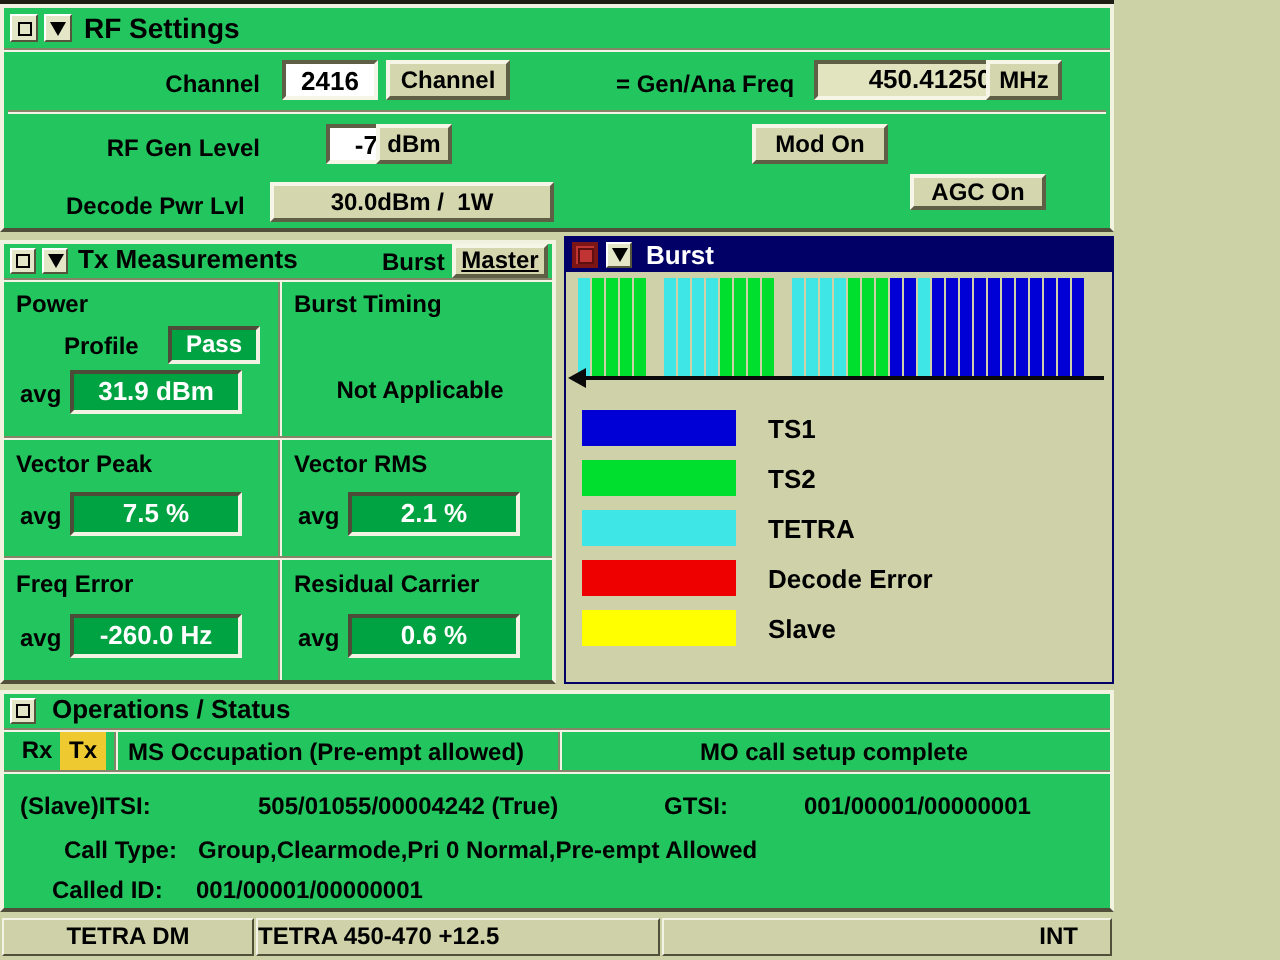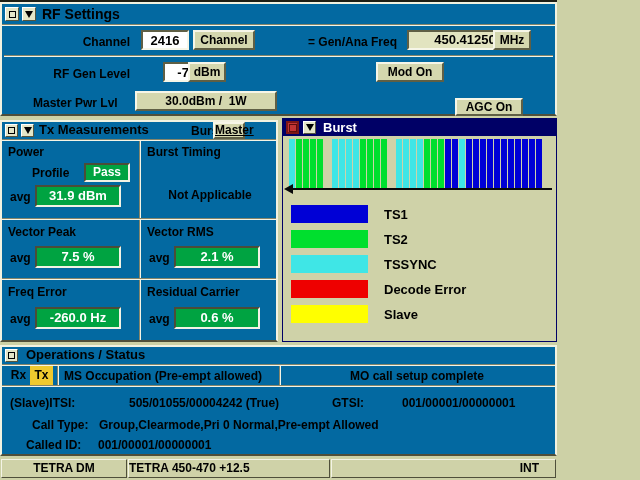--- a/index.html
+++ b/index.html
@@ -1,21 +1,21 @@
 <!DOCTYPE html>
 <html><head>
 <meta charset="utf-8">
 <style>
   html,body{margin:0;padding:0;}
   body{font-family:"Liberation Sans",sans-serif;font-weight:bold;color:#000;}
   .screen{position:relative;width:640px;height:480px;background:#cdd1a6;overflow:hidden;}
   .topline{position:absolute;left:0;top:0;width:557px;height:2px;background:#1e1e14;}
 
   
-  .panel{position:absolute;background:#0369a1;
+  .panel{position:absolute;background:#22c55e;
          border-top:2px solid #f2f2e0;border-left:2px solid #f2f2e0;
          border-right:2px solid #f2f2e0;border-bottom:2px solid #4f4f3a;box-sizing:border-box;}
   .btn{position:absolute;background:#d4d7ae;box-sizing:border-box;text-align:center;
        border-top:2px solid #f6f6e8;border-left:2px solid #f6f6e8;
        border-bottom:2px solid #5f5f45;border-right:2px solid #5f5f45;
        font-size:12px;line-height:16px;cursor:default;}
   .input{position:absolute;background:#fff;box-sizing:border-box;font-weight:bold;
          border-top:2px solid #5f5f45;border-left:2px solid #5f5f45;
          border-bottom:2px solid #f6f6e8;border-right:2px solid #f6f6e8;
          font-family:"Liberation Sans",sans-serif;font-size:13px;padding:0;}
@@ -89,35 +89,35 @@
     <div class="sunkenbox" style="left:405px;top:26px;width:103px;height:20px;text-align:right;padding-right:5px;">450.412500</div>
     <div class="btn" style="left:491px;top:26px;width:38px;height:20px;">MHz</div>
 
     <div class="groove" style="left:2px;top:51px;width:549px;"></div>
 
     <span class="lbl" style="left:30px;top:63px;width:98px;text-align:right;">RF Gen Level</span>
     <input class="input" style="left: 133px; top: 58px; width: 52px; height: 20px; text-align: right; padding-right: 6px; margin-left: 28px;" readonly="" value="-75.0">
     <div class="btn" style="left:186px;top:58px;width:38px;height:20px;">dBm</div>
     <div class="btn" style="left:374px;top:58px;width:68px;height:20px;">Mod On</div>
 
-    <span class="lbl" style="left:31px;top:92px;">Master Pwr Lvl</span>
+    <span class="lbl" style="left:31px;top:92px;">Decode Pwr Lvl</span>
     <div class="btn" style="left:133px;top:87px;width:142px;height:20px;white-space:pre;">30.0dBm /  1W</div>
-    <div class="btn" style="left:453px;top:94px;width:68px;height:18px;line-height:14px;">AGC On</div>
+    <div class="btn" style="left:453px;top:83px;width:68px;height:18px;line-height:14px;">AGC On</div>
   </div>
 
   <div class="panel" style="left:0;top:120px;width:278px;height:222px;">
     <span class="tbtn" style="left:3px;top:2px;width:13px;height:13px;">
         <span class="sqglyph"></span>
       </span>
     <span class="tbtn" style="left:19px;top:2px;width:13px;height:13px;">
         <span class="triglyph"></span>
       </span>
     <span class="title" style="left:37px;top:0;font-size:13px;">Tx Measurements</span>
     <span class="lbl" style="left:189px;top:2px;">Burst</span>
-    <div class="btn" style="left:211px;top:0;width:32px;height:17px;line-height:12px;text-decoration:underline;">Master</div>
+    <div class="btn" style="left:224px;top:0;width:48px;height:17px;line-height:12px;text-decoration:underline;">Master</div>
     <div class="groove" style="left:0;top:17px;width:274px;"></div>
 
     <div class="vgroove" style="left:137px;top:19px;height:199px;"></div>
     <div class="groove" style="left:0;top:96px;width:274px;"></div>
     <div class="groove" style="left:0;top:156px;width:274px;"></div>
 
     <span class="lbl" style="left:6px;top:23px;">Power</span>
     <span class="lbl" style="left:30px;top:44px;">Profile</span>
     <div class="greenval" style="left:82px;top:41px;width:46px;height:19px;font-size:12px;line-height:14px;">Pass</div>
     <span class="lbl" style="left:8px;top:68px;">avg</span>
@@ -197,21 +197,21 @@
         <div class="legend-row">
           <div class="swatch" style="background: rgb(0, 0, 214);"></div>
           <div class="legend-label">TS1</div>
         </div>
         <div class="legend-row">
           <div class="swatch" style="background: rgb(0, 223, 46);"></div>
           <div class="legend-label">TS2</div>
         </div>
         <div class="legend-row">
           <div class="swatch" style="background: rgb(63, 230, 230);"></div>
-          <div class="legend-label">TSSYNC</div>
+          <div class="legend-label">TETRA</div>
         </div>
         <div class="legend-row">
           <div class="swatch" style="background: rgb(238, 0, 0);"></div>
           <div class="legend-label">Decode Error</div>
         </div>
         <div class="legend-row">
           <div class="swatch" style="background: rgb(255, 255, 0);"></div>
           <div class="legend-label">Slave</div>
         </div>
       </div>

